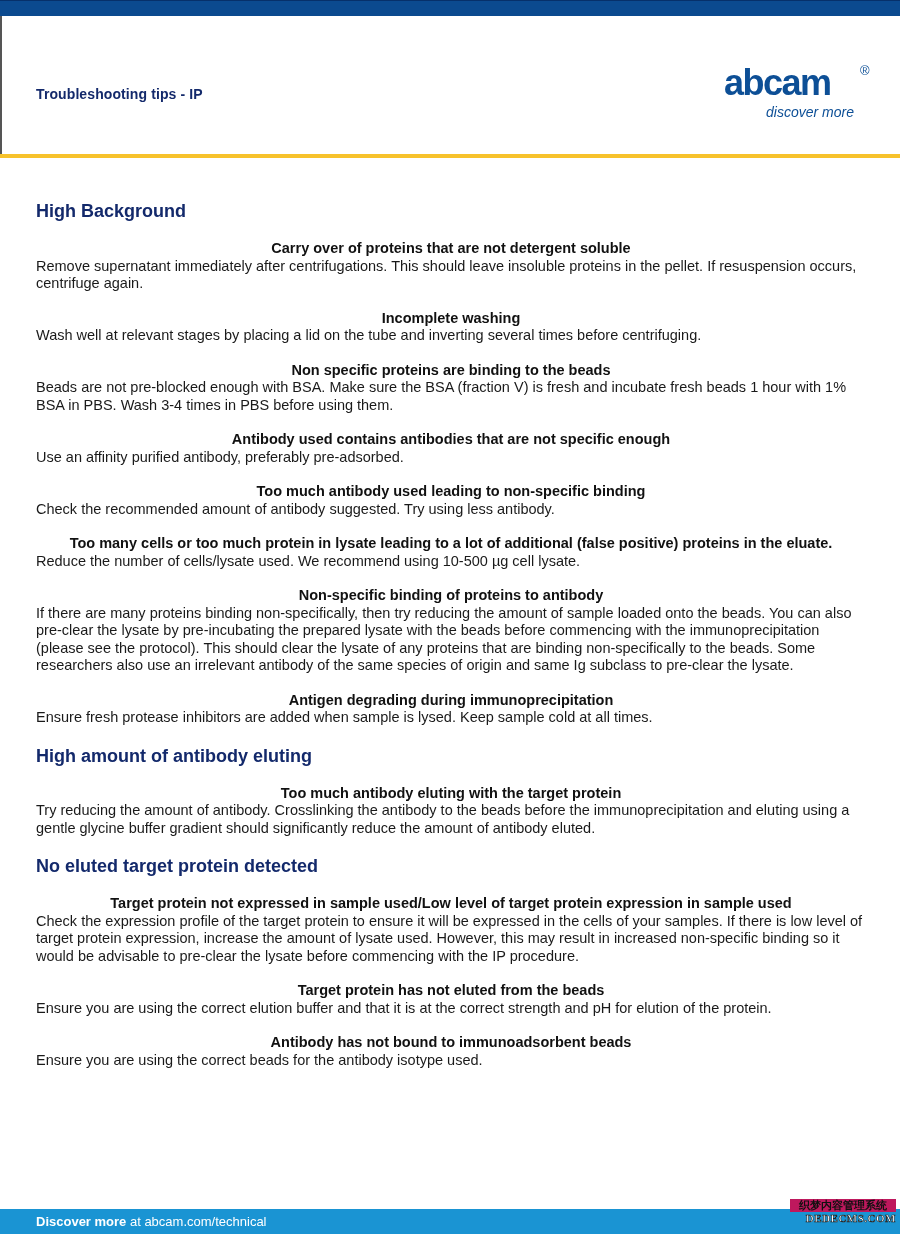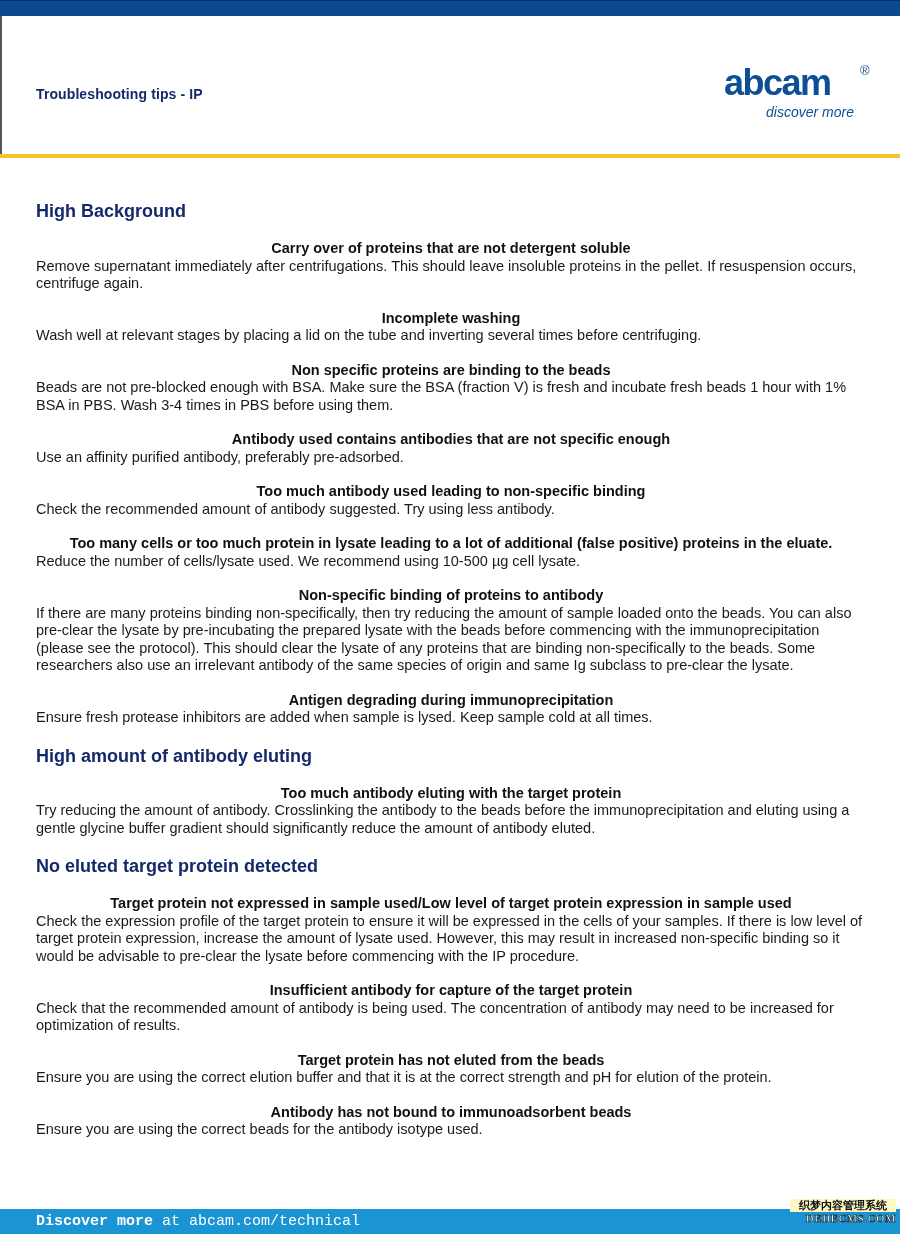--- a/index.html
+++ b/index.html
@@ -19,25 +19,25 @@
 
   .content { position: absolute; left: 36px; top: 200px; width: 830px; }
   .section { margin-bottom: 0; }
   .section-title { font-size: 18px; font-weight: bold; color: #13296b; line-height: 22px; margin-bottom: 18px; }
   .item { margin-bottom: 17px; }
   .item-title { font-size: 14.5px; font-weight: bold; color: #111111; line-height: 17.5px; text-align: center; }
   .item-text { font-size: 14.5px; color: #1a1a1a; line-height: 17.5px; }
   .section + .section { margin-top: 18px; }
 
   .footer-bar { position: absolute; left: 0; top: 1209px; width: 900px; height: 25px; background: #1a94d3; }
-  .footer-text { position: absolute; left: 36px; top: 4px; font-size: 15px; color: #ffffff; line-height: 17px; font-family: Liberation Mono, monospace; }
+  .footer-text { position: absolute; left: 36px; top: 4px; font-size: 13px; color: #ffffff; line-height: 17px; }
   .footer-text b { font-weight: bold; }
 
   .watermark { position: absolute; left: 790px; top: 1199px; width: 106px; height: 30px; text-align: center; }
-  .wm-line1 { font-size: 11px; font-weight: bold; color: #111111; line-height: 13px; background: #fef9c3; }
+  .wm-line1 { font-size: 11px; font-weight: bold; color: #111111; line-height: 13px; background: #be185d; }
   .wm-line2 { font-family: Liberation Serif, serif; font-size: 11px; font-weight: bold; color: #ffffff; line-height: 13px; letter-spacing: 0.5px; text-align: right; -webkit-text-stroke: 0.6px #222222; }
 </style>
 </head>
 <body>
 
 <div class="top-bar"></div>
 <div class="header"></div>
 <div class="header-line"></div>
 
 <h1 class="doc-title">Troubleshooting tips - IP</h1>
@@ -94,24 +94,20 @@
     </div>
   </div>
 
   <div class="section">
     <h2 class="section-title">No eluted target protein detected</h2>
     <div class="item">
       <div class="item-title">Target protein not expressed in sample used/Low level of target protein expression in sample used</div>
       <div class="item-text">Check the expression profile of the target protein to ensure it will be expressed in the cells of your samples. If there is low level of target protein expression, increase the amount of lysate used. However, this may result in increased non-specific binding so it would be advisable to pre-clear the lysate before commencing with the IP procedure.</div>
     </div>
     <div class="item">
-      <div class="item-title">Insufficient antibody for capture of the target protein</div>
-      <div class="item-text">Check that the recommended amount of antibody is being used. The concentration of antibody may need to be increased for optimization of results.</div>
-    </div>
-    <div class="item">
       <div class="item-title">Target protein has not eluted from the beads</div>
       <div class="item-text">Ensure you are using the correct elution buffer and that it is at the correct strength and pH for elution of the protein.</div>
     </div>
     <div class="item">
       <div class="item-title">Antibody has not bound to immunoadsorbent beads</div>
       <div class="item-text">Ensure you are using the correct beads for the antibody isotype used.</div>
     </div>
   </div>
 </div>
 

